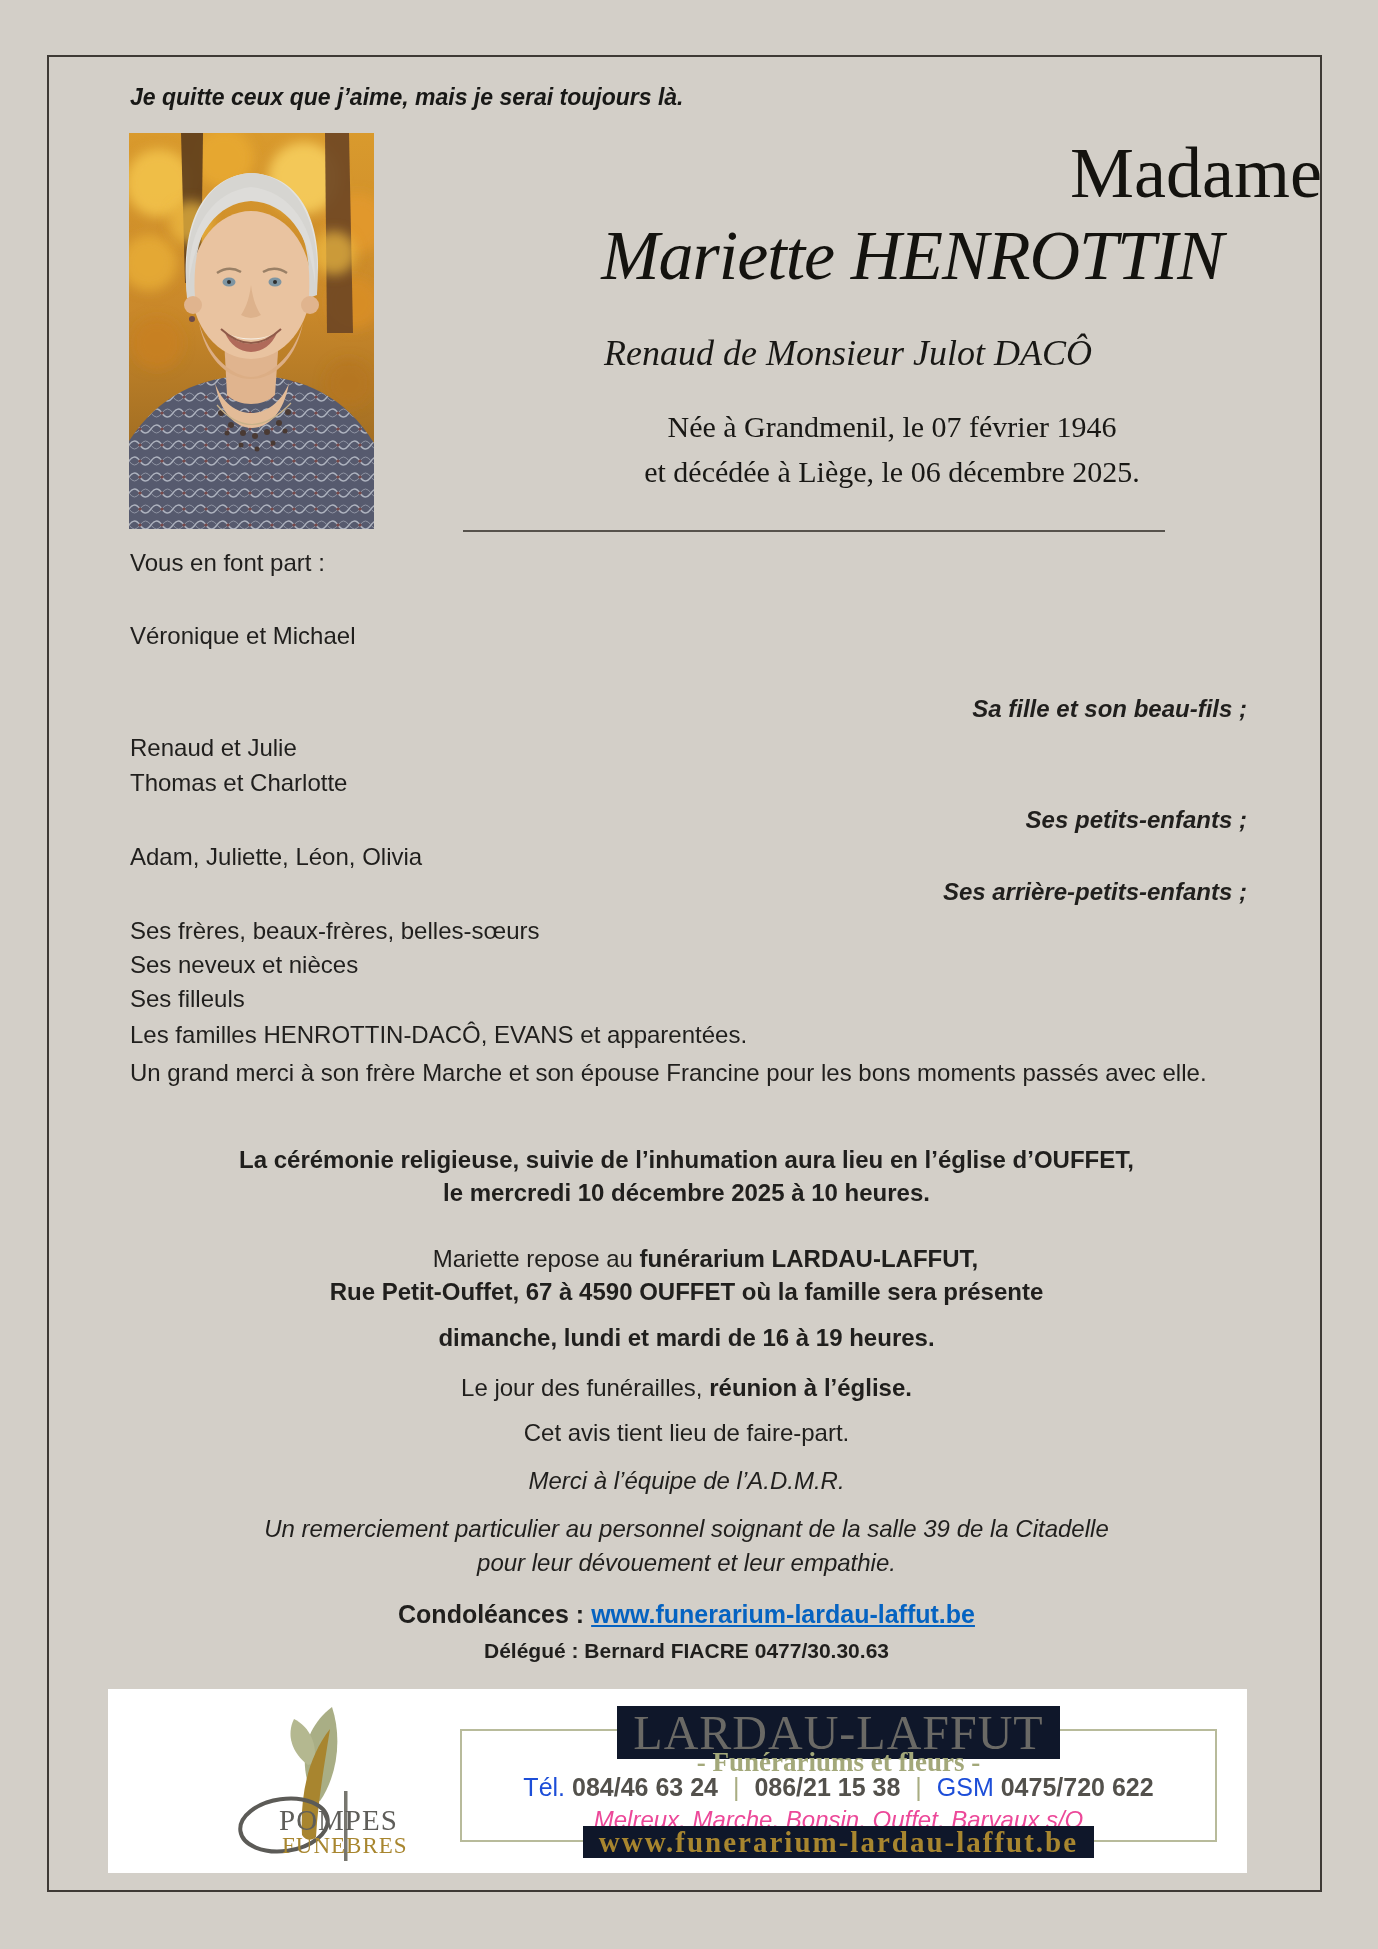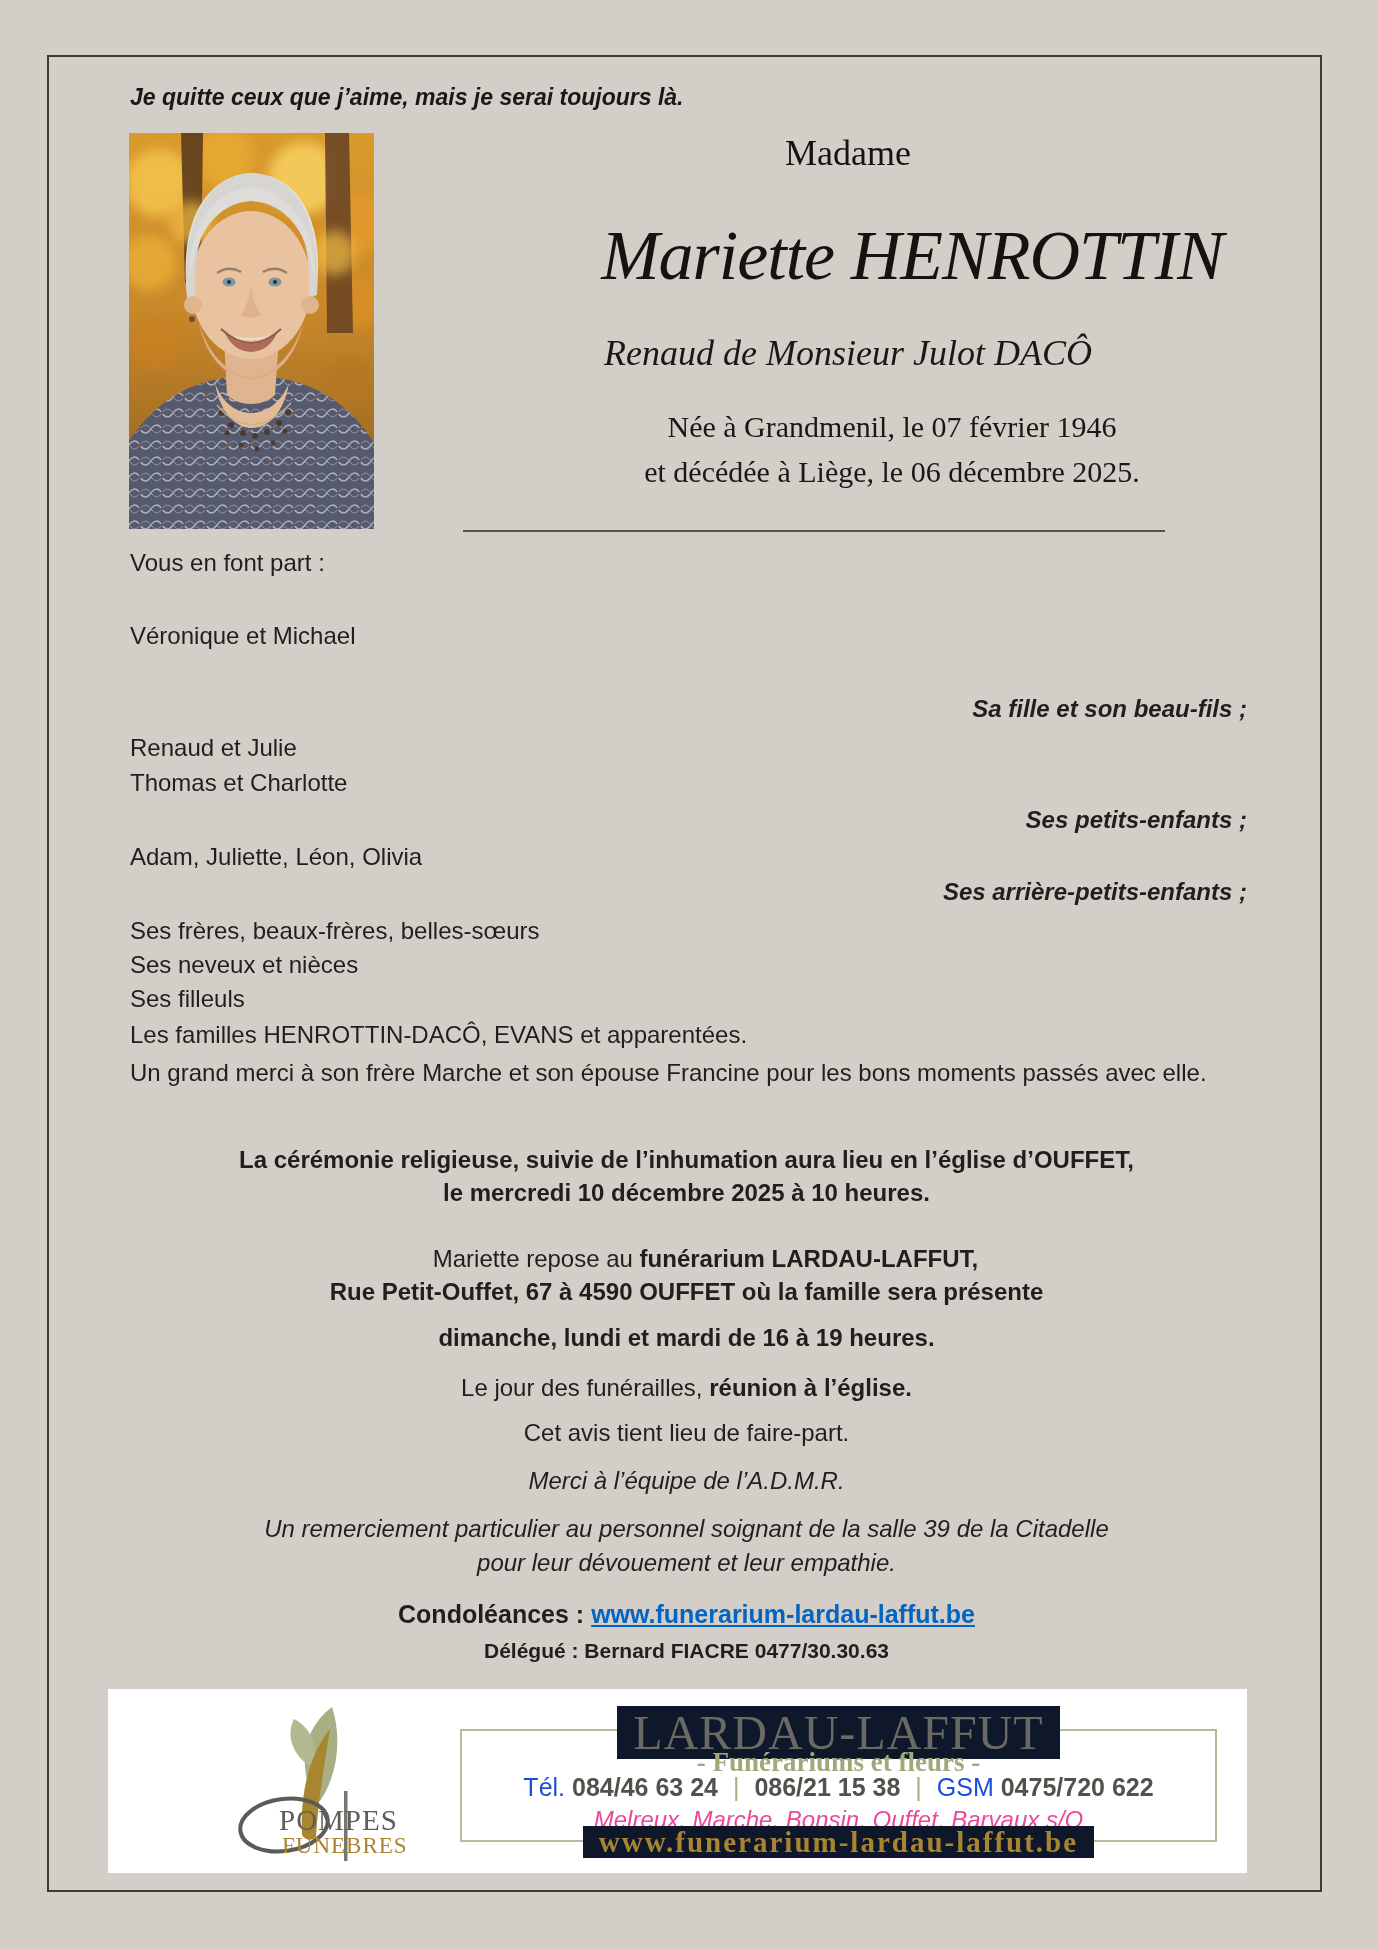--- a/index.html
+++ b/index.html
@@ -19,22 +19,22 @@
 
   
   .epigraph {
     left:130px; top:84px;
     font-size:23px; font-weight:bold; font-style:italic; color:#181816;
   }
 
   
   .photo { left:129px; top:133px; width:245px; height:396px; }
   .photo svg { display:block; width:100%; height:100%; }
-  .h-madame  { left:374px; top:132px; width:948px; text-align:center;
-               font-family:"Liberation Serif", serif; font-size:36px; color:#14130f; }
+  .h-madame  { left:374px; top:132px; width:948px; text-align:right;
+               font-family:"Liberation Serif", serif; font-size:72px; color:#14130f; }
   .h-name    { left:394px; top:216px; width:1036px; text-align:center;
                font-family:"Liberation Serif", serif; font-style:italic;
                font-size:70px; color:#14130f; letter-spacing:-1px; }
   .h-veuve   { left:374px; top:332px; width:948px; text-align:center;
                font-family:"Liberation Serif", serif; font-style:italic;
                font-size:36px; color:#191815; }
   .h-dates   { left:374px; top:404px; width:1036px; text-align:center;
                font-family:"Liberation Serif", serif; font-size:30px;
                line-height:45px; color:#191815; }
   .sep-line  { left:463px; top:530px; width:702px; border-top:2px solid #56524c; }

